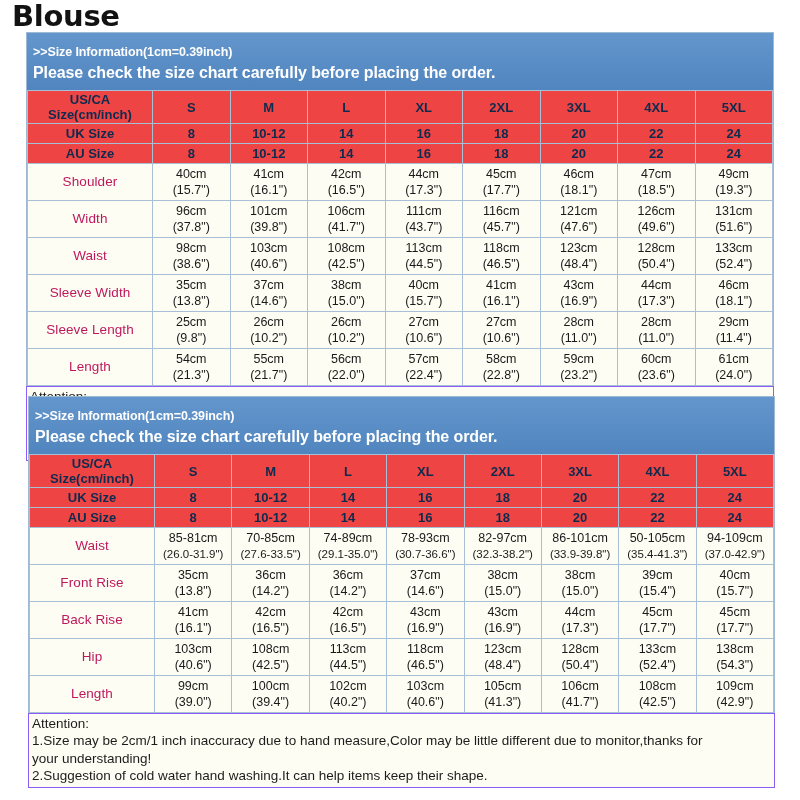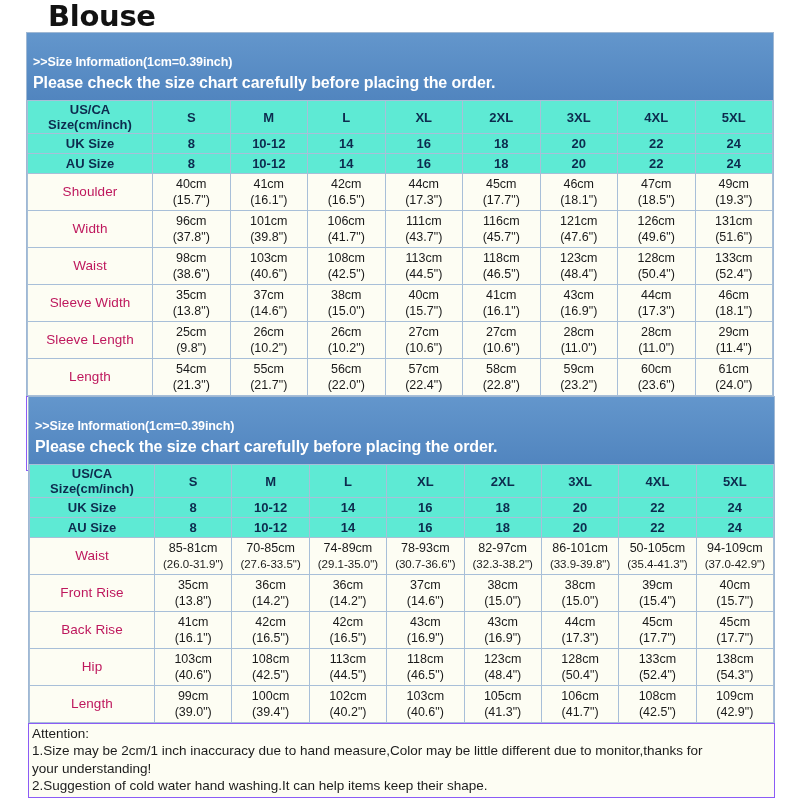--- a/index.html
+++ b/index.html
@@ -25,37 +25,36 @@
   #pants-section { top: 396px; }
 
   .section-title {
     font-family: "DejaVu Sans", sans-serif;
     font-size: 29px;
     font-weight: bold;
     color: #121212;
     line-height: 1;
     padding: 2px 12px 1px 12px;
     letter-spacing: -0.3px;
-    margin-left: 36px;
   }
 
   .chart-wrap {
     margin-left: 26px;
     width: 748px;
     border: 1px solid #9fb8d4;
     border-bottom: none;
     box-sizing: border-box;
     background: #fdfdf3;
   }
   #pants-chart-wrap { margin-left: 28px; width: 747px; }
 
   .banner {
     background: #5b8cc4;
     background: linear-gradient(to bottom, #6396cc 0%, #5185bf 100%);
-    padding: 20px 0 5px 6px;
+    padding: 10px 0 5px 6px;
     color: #ffffff;
   }
   .banner-line1 {
     font-size: 12.5px;
     font-weight: bold;
     letter-spacing: -0.1px;
     line-height: 1.45;
   }
   .banner-line2 {
     font-size: 16px;
@@ -75,21 +74,21 @@
     vertical-align: middle;
     color: #12335c;
     font-size: 12.5px;
     padding: 0;
   }
 
   col.label-col { width: 125px; }
 
   
   tr.hdr td {
-    background: #5eead4;
+    background: #ef4444;
     font-weight: bold;
     font-size: 13px;
     color: #0d2b4e;
     height: 19px;
   }
   tr.hdr-sizes td { height: 32px; line-height: 15px; }
 
   td.rowlabel {
     background: #4a8bca;
     background: linear-gradient(to bottom,#5292d0 0%,#4482c2 100%);

